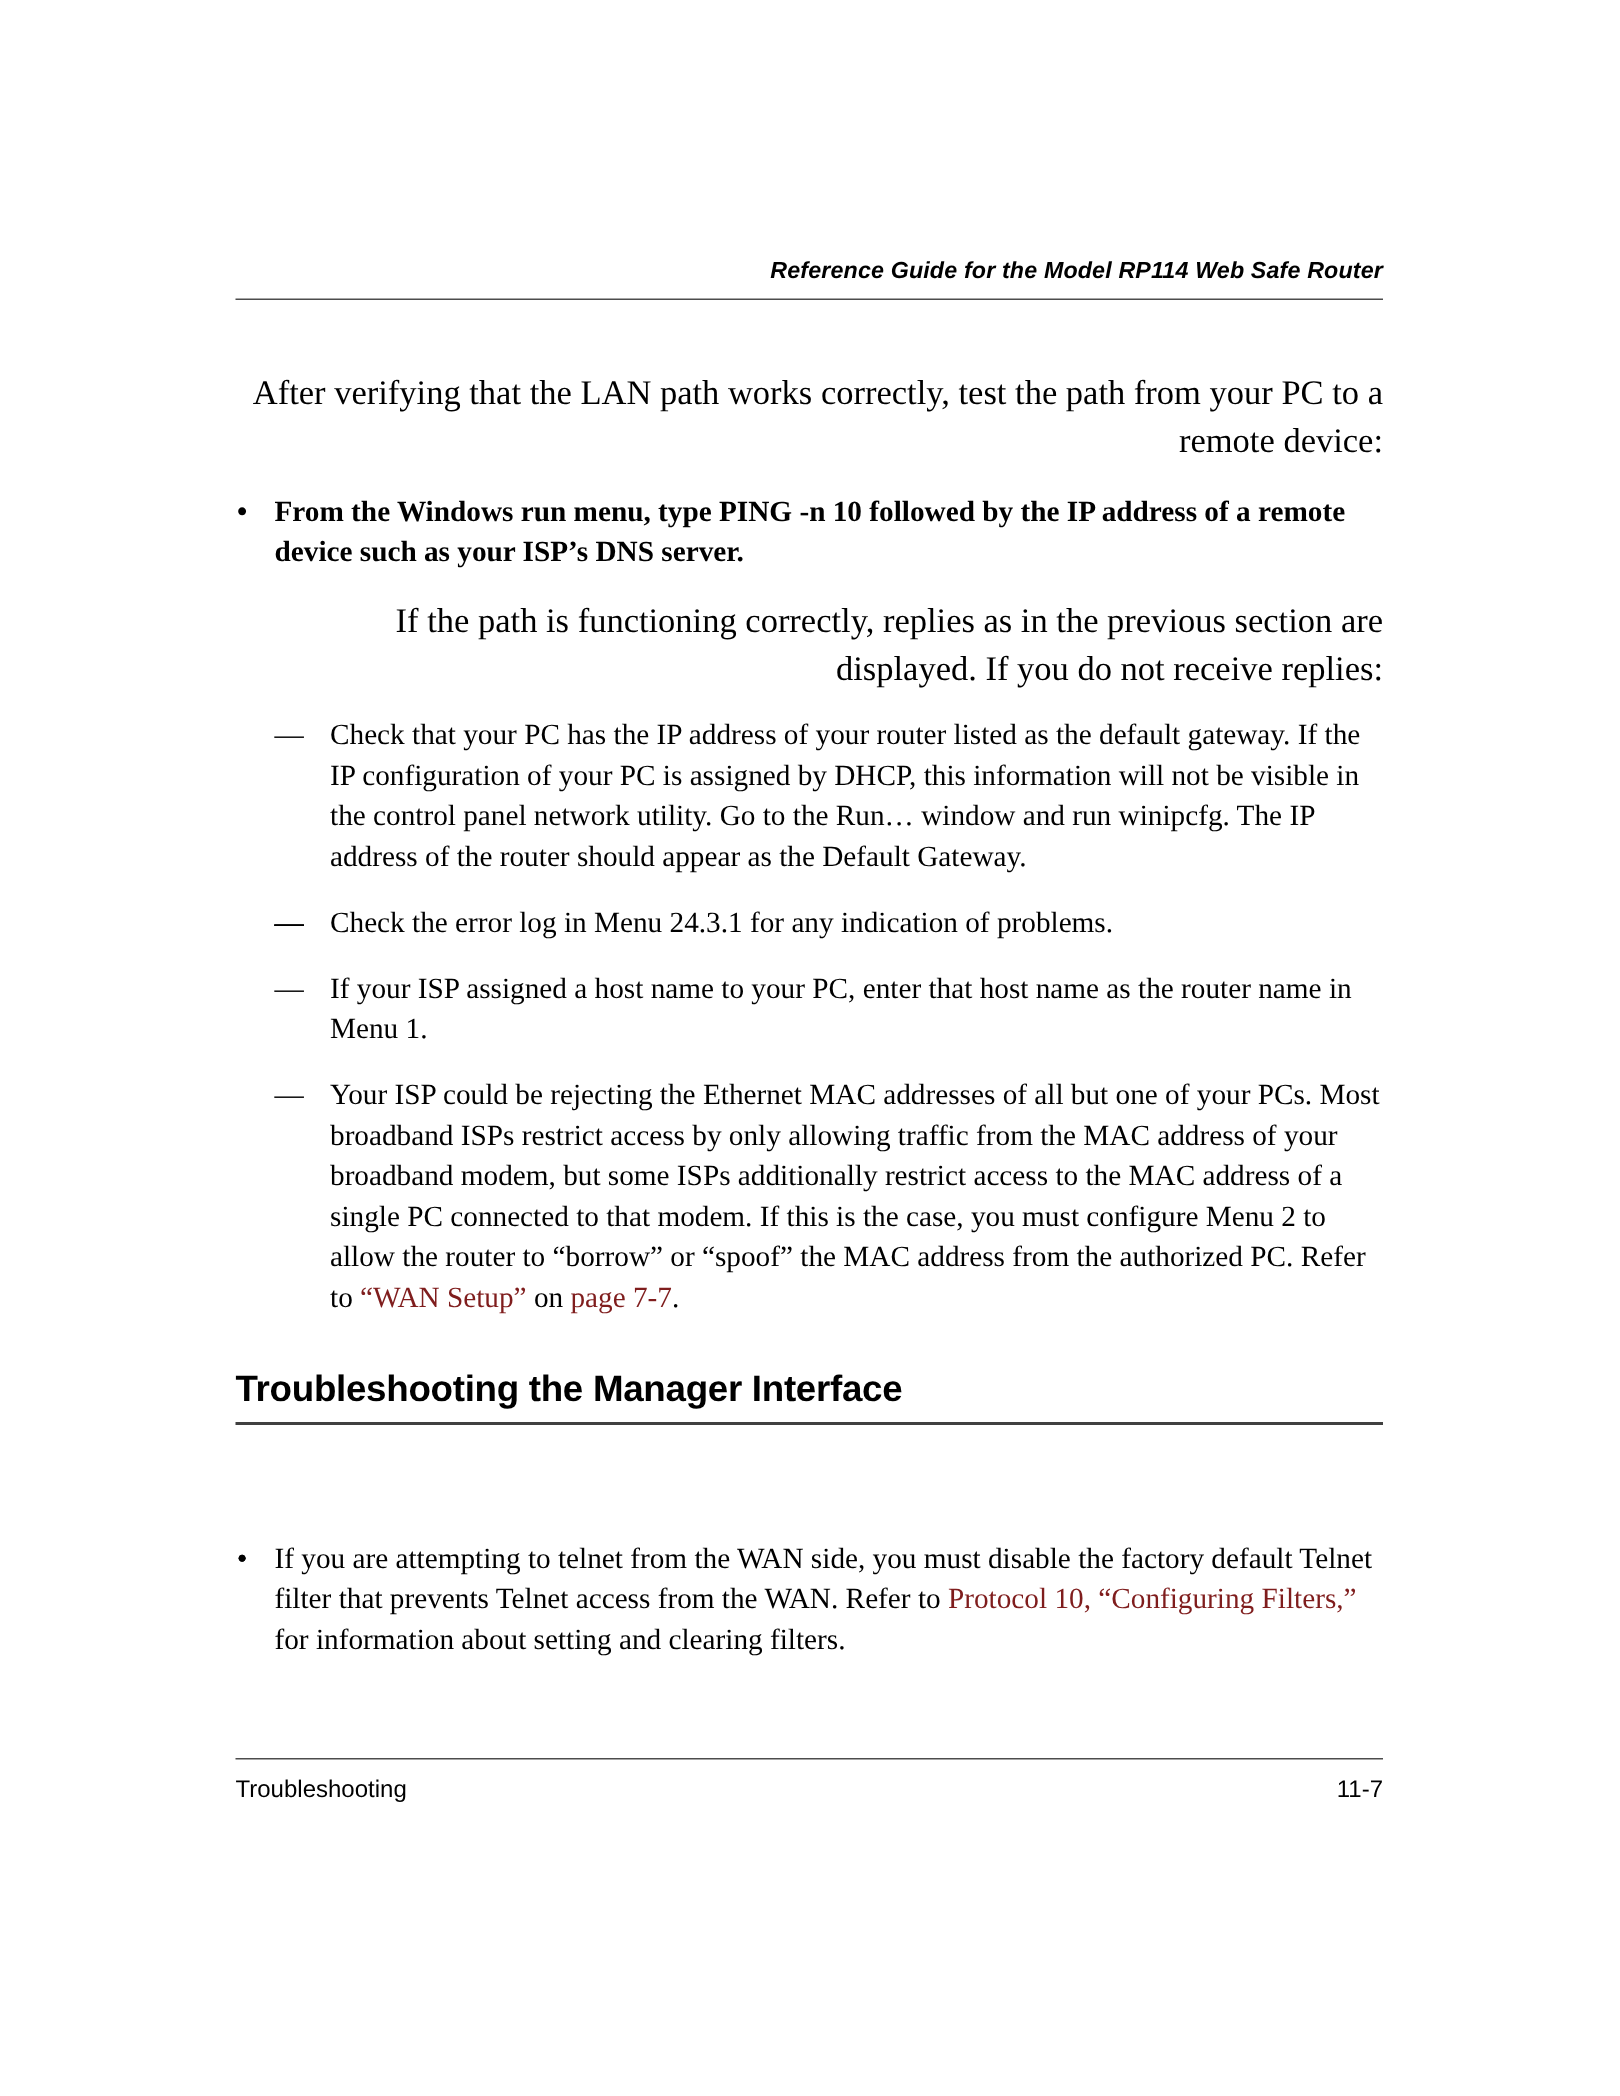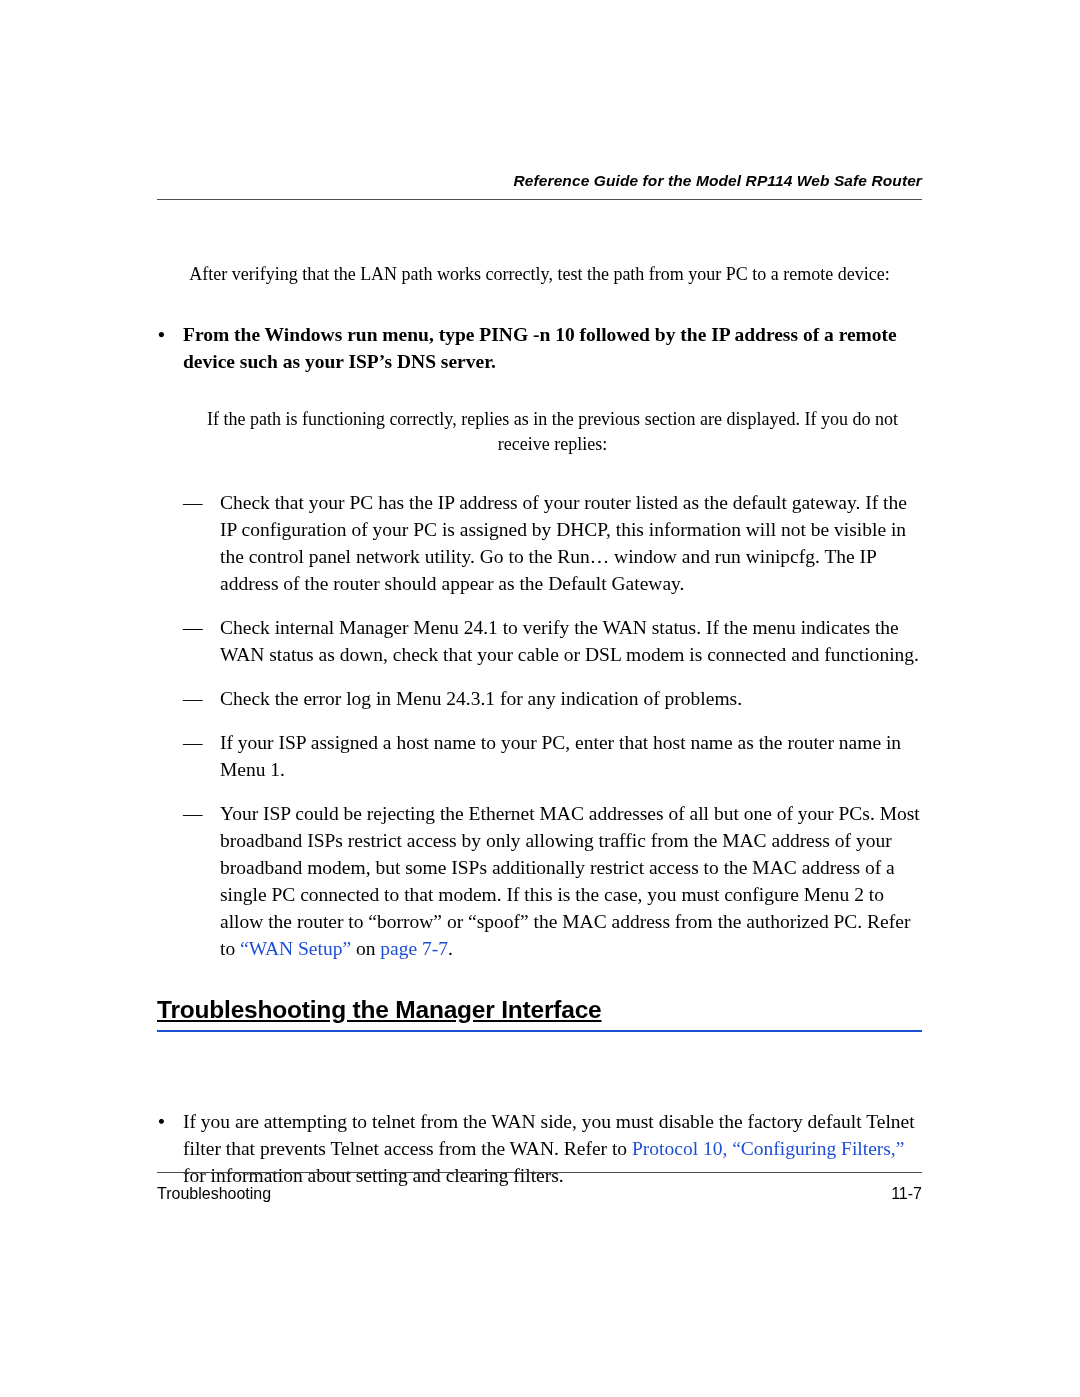--- a/index.html
+++ b/index.html
@@ -63,30 +63,29 @@
     font-family: "Liberation Sans", "DejaVu Sans", sans-serif;
     font-size: 24.5px;
     font-weight: bold;
     letter-spacing: -0.2px;
     margin: 0;
     padding: 0 0 2px 0;
     line-height: 1.15;
     color: #000;
   }
   h1.section-title.ruled {
-    border-bottom: 2px solid #1d4ed8;
+    border-bottom: 2px solid #404040;
     padding-bottom: 6px;
-    text-decoration: underline;
   }
 
   p.body-text {
-    font-size: 18px;
-    line-height: 1.385;
-    margin: 16px;
-    text-align: center;
+    font-size: 23px;
+    line-height: 1.385;
+    margin: 0;
+    text-align: right;
   }
   .sp-18 { height: 18px; }
   .sp-16 { height: 16px; }
   .sp-34 { height: 34px; }
   .sp-40 { height: 40px; }
 
   
   ul.bullets, ul.dashes {
     list-style: none;
     margin: 0;
@@ -130,21 +129,21 @@
     position: absolute;
     left: 0;
     top: 0;
     font-size: 19.5px;
     line-height: 1.385;
   }
 
   .block-indent-26 { margin-left: 26px; }
 
   a.xref, span.xref {
-    color: #1d4ed8;
+    color: #7f1d1d;
     text-decoration: none;
   }
 
   
   .rule-footer {
     position: absolute;
     left: 157px;
     top: 1172px;
     width: 765px;
     height: 1px;
@@ -200,21 +199,20 @@
       <ul class="dashes">
         <li class="dash-item">
           <span class="marker">—</span>
           <span>Check that your PC has the IP address of your router listed as the default gateway. If the IP configuration of your PC is assigned by DHCP, this information will not be visible in the control panel network utility. Go to the Run… window and run winipcfg. The IP address of the router should appear as the Default Gateway.</span>
         </li>
         <li class="dash-item">
           <span class="marker">—</span>
         </li>
         <li class="dash-item">
           <span class="marker">—</span>
-          <span>Check internal Manager Menu 24.1 to verify the WAN status. If the menu indicates the WAN status as down, check that your cable or DSL modem is connected and functioning.</span>
         </li>
         <li class="dash-item">
           <span class="marker">—</span>
           <span>Check the error log in Menu 24.3.1 for any indication of problems.</span>
         </li>
         <li class="dash-item">
           <span class="marker">—</span>
           <span>If your ISP assigned a host name to your PC, enter that host name as the router name in Menu 1.</span>
         </li>
         <li class="dash-item">

